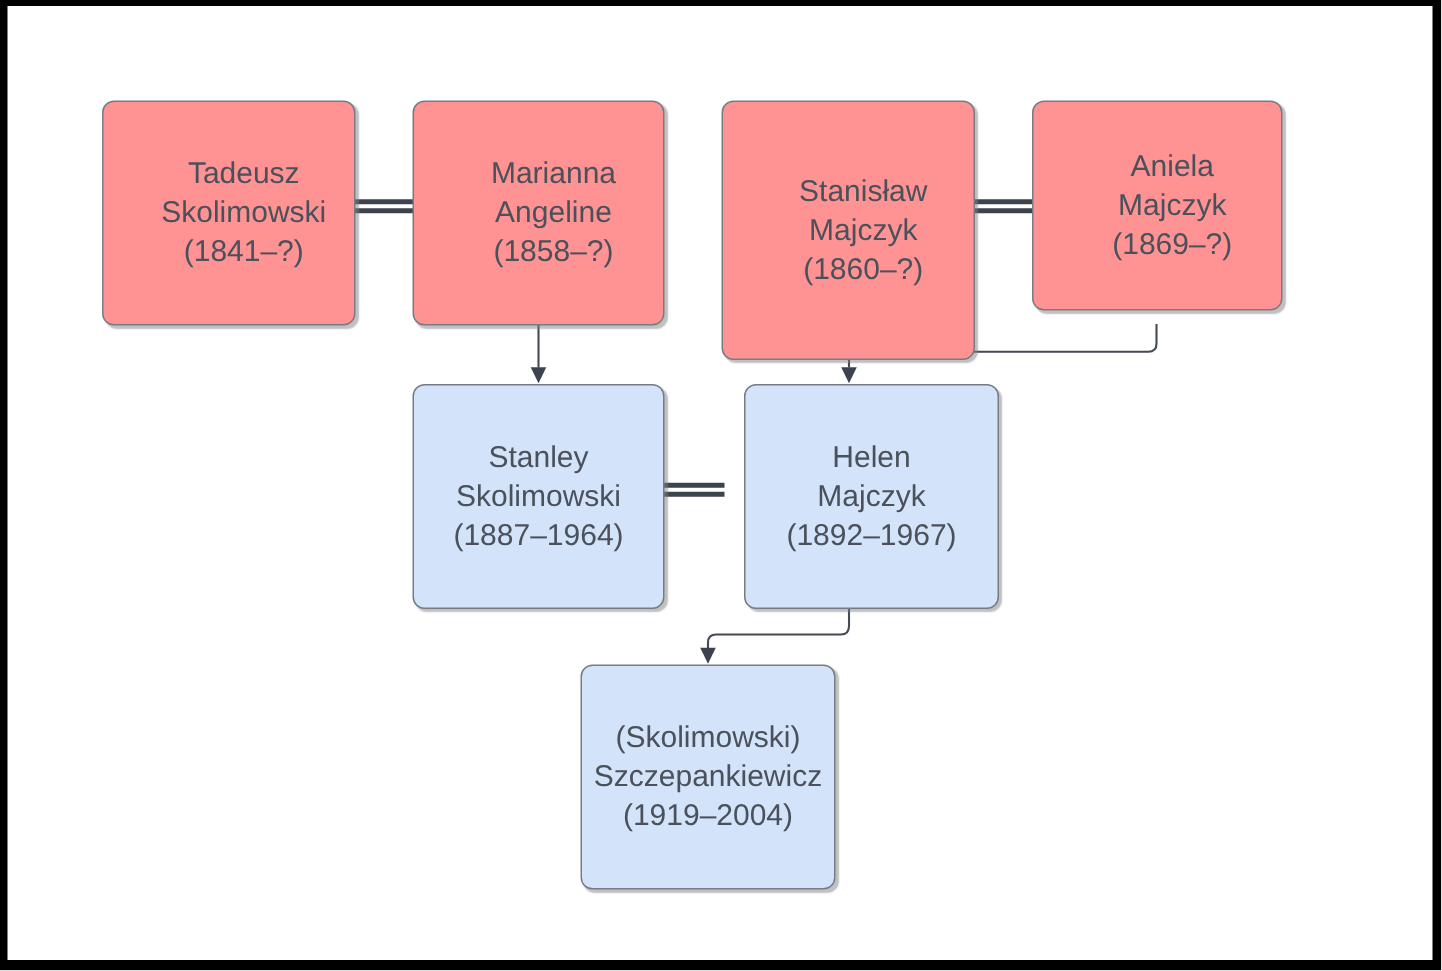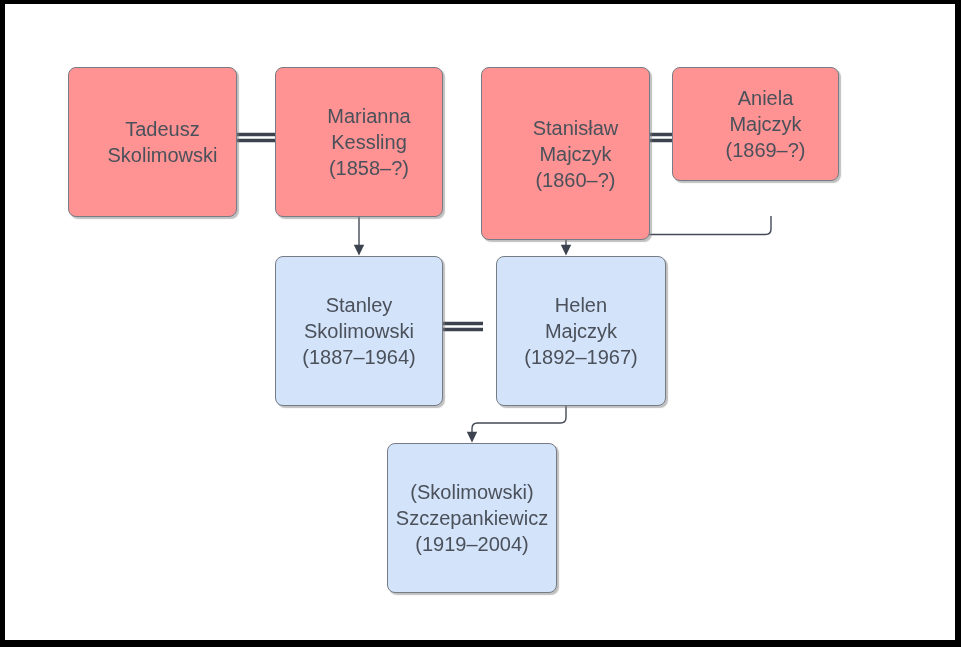--- a/index.html
+++ b/index.html
@@ -91,40 +91,41 @@
     <g>
       <path class="aline" d="M566 406 L566 417.5 Q566 423 560.5 423 L477.5 423 Q472 423 472 428.5 L472 432"></path>
       <polygon class="ahead" points="472,442.5 466.8,431.8 477.2,431.8"></polygon>
     </g>
   </svg>
 
   <div class="node gen-red" style="left:68px; top:67px; width:169px; height:150px">
     <div class="label">
         <div>Tadeusz</div>
         <div>Skolimowski</div>
+        <div>(1841–?)</div>
       </div>
   </div>
 
   <div class="node gen-red" style="left:275px; top:67px; width:168px; height:150px">
     <div class="label">
         <div>Marianna</div>
-        <div>Kessling</div>
+        <div>Angeline</div>
         <div>(1858–?)</div>
       </div>
   </div>
 
   <div class="node gen-red" style="left:481px; top:67px; width:169px; height:173px">
     <div class="label">
         <div>Stanisław</div>
         <div>Majczyk</div>
         <div>(1860–?)</div>
       </div>
   </div>
 
-  <div class="node gen-red" style="left:672px; top:67px; width:167px; height:114px">
+  <div class="node gen-red" style="left:688px; top:67px; width:167px; height:140px">
     <div class="label">
         <div>Aniela</div>
         <div>Majczyk</div>
         <div>(1869–?)</div>
       </div>
   </div>
 
   <div class="node gen-blue" style="left:275px; top:256px; width:168px; height:150px">
     <div class="label">
         <div>Stanley</div>

